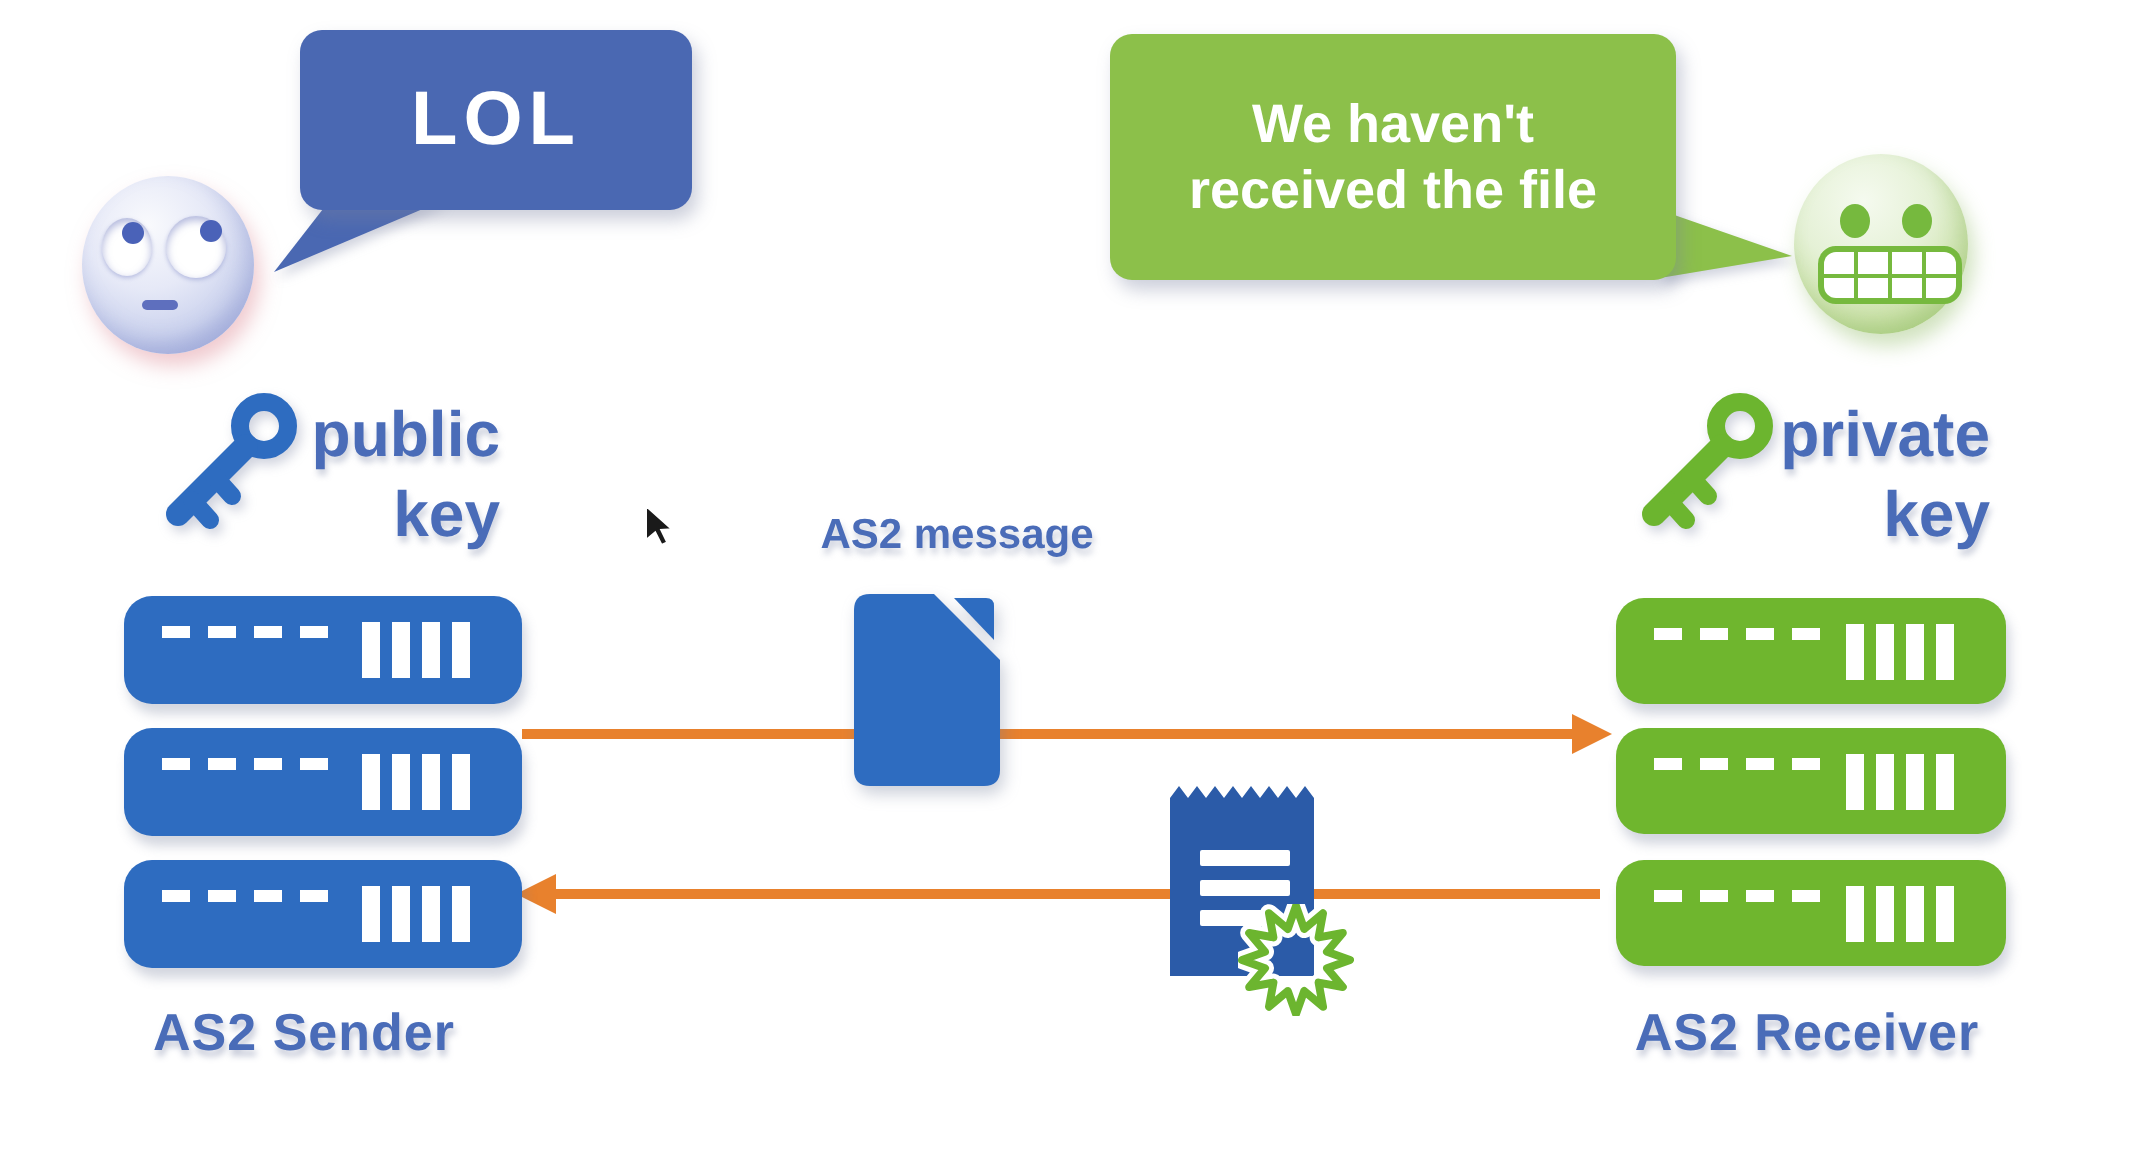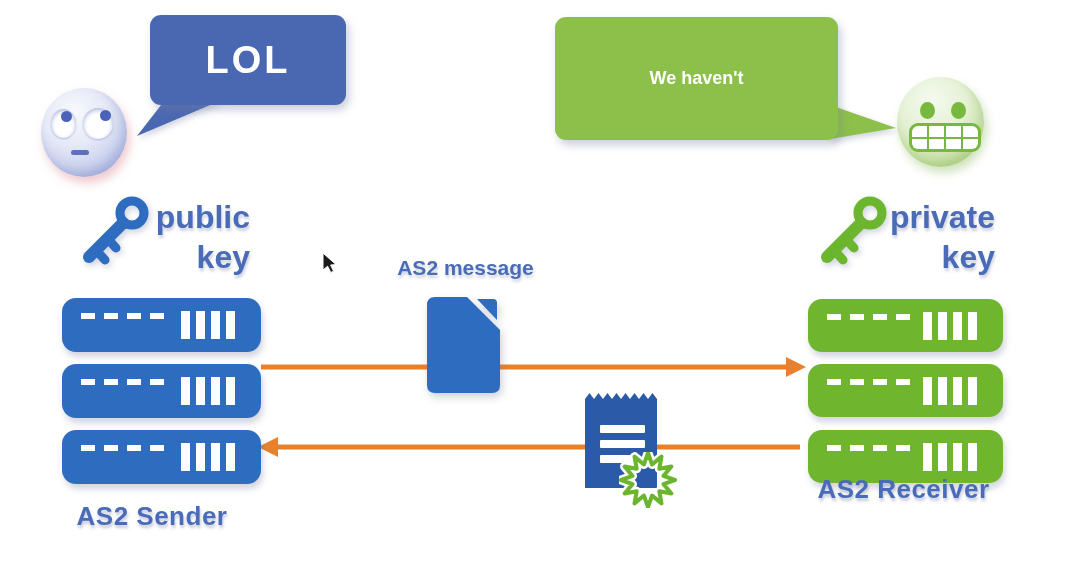--- a/index.html
+++ b/index.html
@@ -11,21 +11,21 @@
 
   
   .bubble{
     display:flex;align-items:center;justify-content:center;text-align:center;
     color:#fff;border-radius:11px;z-index:5;
     box-shadow:3px 5px 9px rgba(120,130,160,.38);
   }
   .bubble-blue{left:150px;top:15px;width:196px;height:90px;background:var(--bubble-blue,#4a68b2);
     font-size:38px;letter-spacing:3px;}
   .bubble-green{left:555px;top:17px;width:283px;height:123px;background:var(--bubble-green,#8cc04a);
-    font-size:18px;line-height:1.22;flex-direction:column;}
+    font-size:27px;line-height:1.22;flex-direction:column;}
   .tail{z-index:4;filter:drop-shadow(2px 3px 3px rgba(120,130,160,.35));}
 
   
   .emoji{border-radius:50%;z-index:3;}
   .emoji-roll{
     left:41px;top:88px;width:86px;height:89px;
     background:radial-gradient(circle at 38% 28%, #f9fafd 0%, #e6e9f7 38%, #ccd3ee 66%, #aeb8e2 86%, #96a1d4 100%);
     box-shadow:3px 6px 10px rgba(225,150,160,.5), inset -4px -6px 10px rgba(130,140,200,.35);
   }
   .er-eye{position:absolute;background:#fff;border-radius:50%;
@@ -66,21 +66,21 @@
   .bars{position:absolute;right:26px;top:13px;width:54px;height:28px;
     background:repeating-linear-gradient(90deg,#fff 0 9px,transparent 9px 15px);}
 
   .server-label{z-index:3;color:var(--label-blue,#4a6cb8);font-size:26px;text-align:center;
     letter-spacing:.5px;text-shadow:1px 3px 3px rgba(130,140,170,.45);}
 
   
   .arrows{left:0;top:0;z-index:1;}
   .flow-label{z-index:3;color:var(--label-blue,#4a6cb8);text-align:center;
     text-shadow:1px 3px 3px rgba(130,140,170,.4);}
-  #as2-message-label{left:388px;top:256px;width:155px;font-size:21px;}
+  #as2-message-label{left:401px;top:256px;width:155px;font-size:21px;}
   #mdn-label{left:468px;top:488px;width:220px;font-size:19px;line-height:1.3;}
 
   .doc-icon{left:427px;top:297px;z-index:2;filter:drop-shadow(2px 4px 4px rgba(110,120,150,.35));}
   .receipt{
     left:585px;top:393px;width:72px;height:95px;background:var(--receipt-blue,#2b5ba8);z-index:2;
     clip-path:polygon(0 6px,4.5px 0,9px 6px,13.5px 0,18px 6px,22.5px 0,27px 6px,31.5px 0,36px 6px,40.5px 0,45px 6px,49.5px 0,54px 6px,58.5px 0,63px 6px,67.5px 0,72px 6px,72px 95px,0 95px);
   }
   .receipt .line{position:absolute;left:15px;background:#fff;height:8px;border-radius:1px;}
   .line1{top:32px;width:45px;} .line2{top:47px;width:45px;} .line3{top:62px;width:37px;}
   .seal{left:619px;top:452px;z-index:4;}
@@ -164,20 +164,21 @@
   </div>
   <svg class="abs seal" width="58" height="56">
     <polygon points="29,1 33.1,12.5 42.5,4.6 40.3,16.7 52.4,14.5 44.5,23.9 56,28 44.5,32.1 52.4,41.5 40.3,39.3 42.5,51.4 33.1,43.5 29,55 24.9,43.5 15.5,51.4 17.7,39.3 5.6,41.5 13.5,32.1 2,28 13.5,23.9 5.6,14.5 17.7,16.7 15.5,4.6 24.9,12.5" fill="none" stroke="#ffffff" stroke-width="9" stroke-linejoin="round"></polygon>
     <polygon points="29,1 33.1,12.5 42.5,4.6 40.3,16.7 52.4,14.5 44.5,23.9 56,28 44.5,32.1 52.4,41.5 40.3,39.3 42.5,51.4 33.1,43.5 29,55 24.9,43.5 15.5,51.4 17.7,39.3 5.6,41.5 13.5,32.1 2,28 13.5,23.9 5.6,14.5 17.7,16.7 15.5,4.6 24.9,12.5" fill="none" stroke="#6cb52f" stroke-width="4" stroke-linejoin="round"></polygon>
   </svg>
   <div class="abs flow-label" id="mdn-label">
   </div>
 
   <div class="abs bubble bubble-green">
     <div>We haven't</div>
+    <div>received the file</div>
   </div>
   <svg class="abs tail" style="left:830px;top:103px" width="70" height="40">
     <polygon points="0,2 0,36 66,25" fill="#8cc04a"></polygon>
   </svg>
 
   <div class="abs emoji emoji-grimace">
     <div class="gr-eye left"></div>
     <div class="gr-eye right"></div>
     <div class="gr-mouth">
       <div></div>
@@ -209,15 +210,15 @@
       <div class="bars"></div>
   </div>
   <div class="abs server green" style="top:364px">
     <div class="dashes"></div>
       <div class="bars"></div>
   </div>
   <div class="abs server green" style="top:430px">
     <div class="dashes"></div>
       <div class="bars"></div>
   </div>
-  <div class="abs server-label" style="left:786px;top:474px;width:235px">AS2 Receiver</div>
+  <div class="abs server-label" style="left:786px;top:501px;width:235px">AS2 Receiver</div>
 
 </div>
 
 </body></html>

